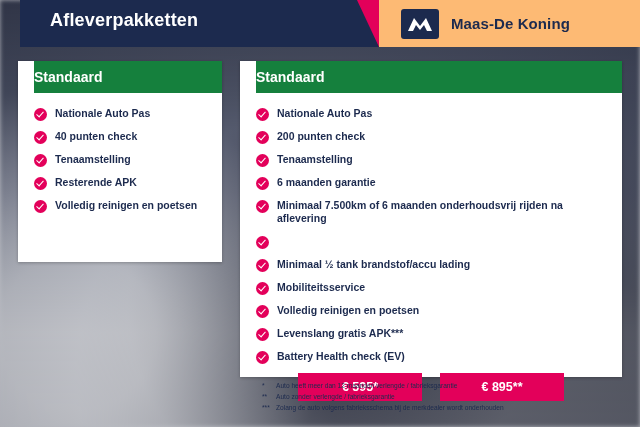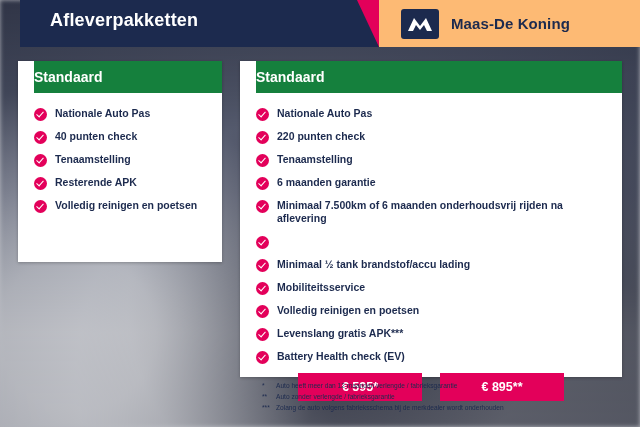--- a/index.html
+++ b/index.html
@@ -264,21 +264,21 @@
   <div class="card card-approved">
     <div class="card-head">Standaard</div>
     <div class="card-body">
       <ul class="feature-list">
         <li>
           <span class="check"></span>
           <span class="feature-text">Nationale Auto Pas</span>
         </li>
         <li>
           <span class="check"></span>
-          <span class="feature-text">220 punten check</span>
+          <span class="feature-text">200 punten check</span>
         </li>
         <li>
           <span class="check"></span>
           <span class="feature-text">Tenaamstelling</span>
         </li>
         <li>
           <span class="check"></span>
           <span class="feature-text">6 maanden garantie</span>
         </li>
         <li>

